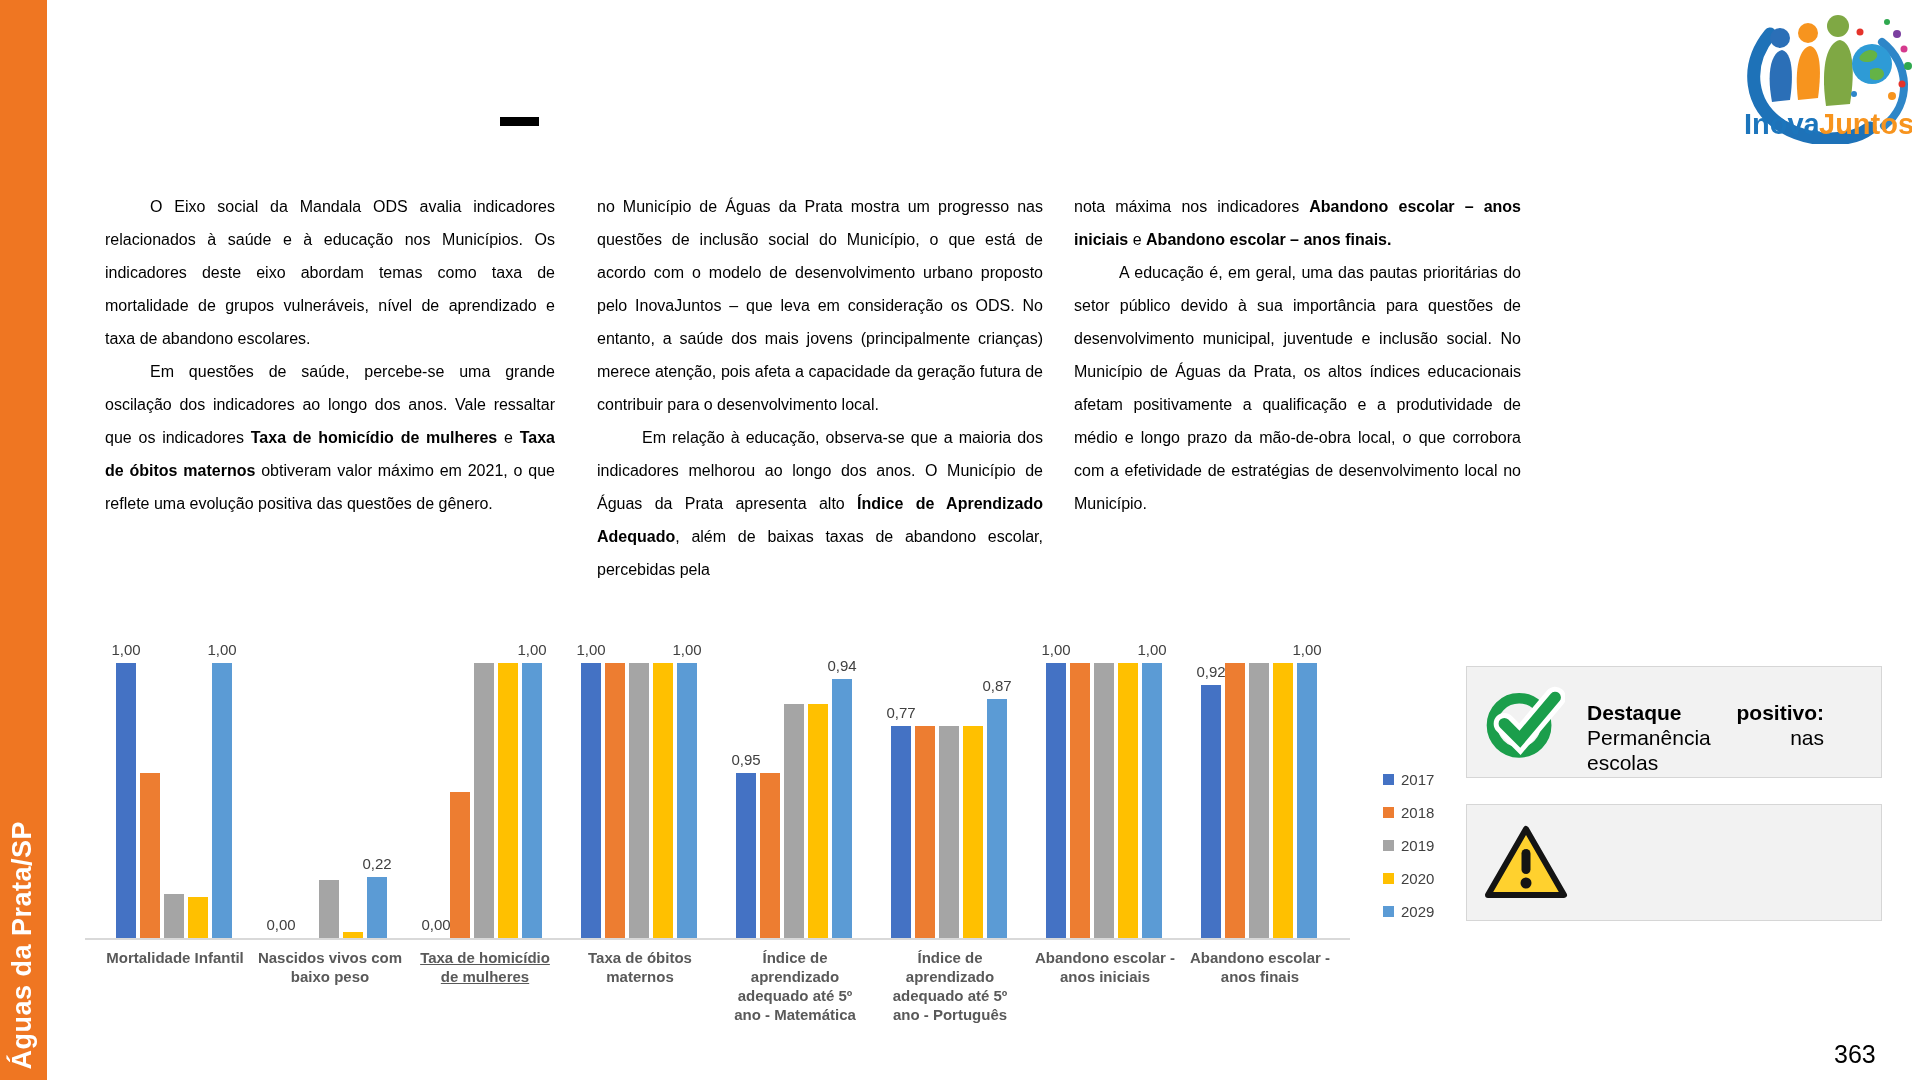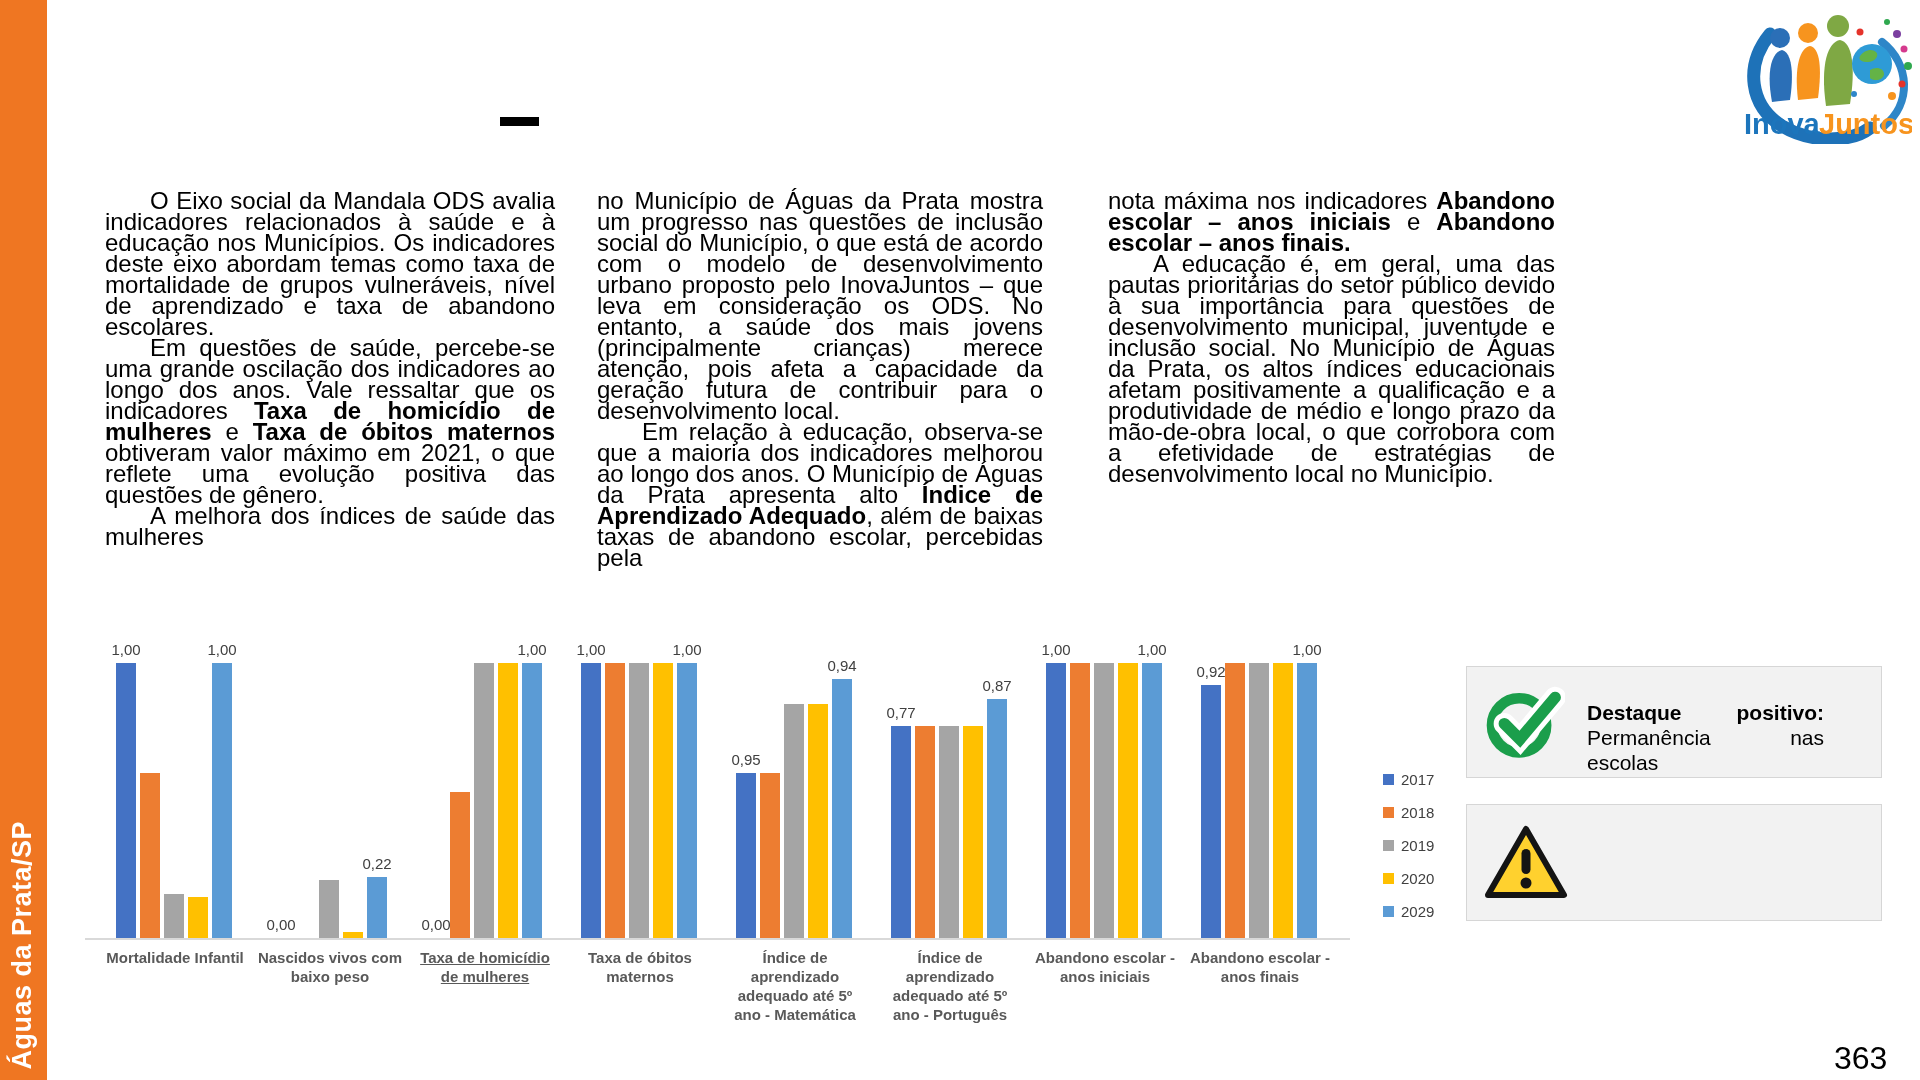--- a/index.html
+++ b/index.html
@@ -7,24 +7,24 @@
         font-family:"Liberation Sans", sans-serif;color:#000;}
   
   #sidebar{position:absolute;left:0;top:0;width:47px;height:1080px;background:#EF7622;}
   #sidebar .vlabel{position:absolute;left:7px;bottom:10px;writing-mode:vertical-rl;transform:rotate(180deg);
         color:#fff;font-size:27px;font-weight:700;letter-spacing:.5px;white-space:nowrap;}
   
   #title-dash{position:absolute;left:500px;top:117px;width:39px;height:9px;background:#000;}
   
   #logo{position:absolute;left:1742px;top:4px;width:170px;height:140px;}
   
-  .col{position:absolute;top:190px;font-size:24px;line-height:21px;text-align:justify;}
+  .col{position:absolute;top:190px;font-size:16px;line-height:33px;text-align:justify;}
   #col1{left:105px;width:450px;}
   #col2{left:597px;width:446px;}
-  #col3{left:1108px;width:447px;}
+  #col3{left:1074px;width:447px;}
   .para{margin:0;}
   .para.ind{text-indent:45px;}
   .b{font-weight:700;}
   
   #chart{position:absolute;left:0;top:0;width:1920px;height:1080px;pointer-events:none;}
   #axis-line{position:absolute;left:85px;top:938px;width:1265px;height:2px;background:#D9D9D9;}
   .group{position:absolute;bottom:142px;display:flex;gap:4px;align-items:flex-end;height:275px;}
   .slot{position:relative;width:20px;display:flex;align-items:flex-end;}
   .bar{width:20px;}
   .dlabel{position:absolute;left:50%;transform:translateX(-50%);font-size:15px;color:#404040;white-space:nowrap;}
@@ -36,21 +36,21 @@
   .lsw{width:11px;height:11px;display:inline-block;}
   .ltx{font-size:15px;color:#404040;}
   
   .callout{position:absolute;left:1466px;width:416px;background:#F2F2F2;border:1px solid #D6D6D6;
            box-sizing:border-box;display:flex;align-items:center;gap:22px;padding:0 14px 0 16px;}
   #callout1{top:666px;height:112px;}
   #callout2{top:804px;height:117px;}
   .callout .ctext{width:237px;font-size:21px;line-height:25px;text-align:justify;margin-top:30px;}
   .callout .icon{flex:0 0 auto;}
   
-  #page-number{position:absolute;left:1834px;top:1040px;font-size:32px;color:#000;}
+  #page-number{position:absolute;left:1834px;top:1040px;font-size:25px;color:#000;}
 </style>
 </head>
 <body>
 
 <div id="page">
 
   <div id="sidebar">
     <div class="vlabel">Águas da Prata/SP</div>
   </div>
 
@@ -76,21 +76,20 @@
     <circle cx="118" cy="28" r="3.5" fill="#E5332A"></circle>
     <circle cx="112" cy="90" r="3" fill="#2E86C8"></circle>
     <circle cx="145" cy="18" r="3" fill="#2FA84F"></circle>
     <text x="2" y="130" font-size="29" font-weight="bold" fill="#1C75BC" font-family="Liberation Sans, sans-serif">Inova</text>
     <text x="77" y="130" font-size="29" font-weight="bold" fill="#F7941E" font-family="Liberation Sans, sans-serif">Juntos</text>
   </svg>
 
   <div id="col1" class="col">
       <p class="para ind"><span>O Eixo social da Mandala ODS avalia indicadores relacionados à saúde e à educação nos Municípios. Os indicadores deste eixo abordam temas como taxa de mortalidade de grupos vulneráveis, nível de aprendizado e taxa de abandono escolares.</span></p>
       <p class="para ind"><span>Em questões de saúde, percebe-se uma grande oscilação dos indicadores ao longo dos anos. Vale ressaltar que os indicadores </span><span class="b">Taxa de homicídio de mulheres</span><span> e </span><span class="b">Taxa de óbitos maternos</span><span> obtiveram valor máximo em 2021, o que reflete uma evolução positiva das questões de gênero.</span></p>
-      <p class="para ind"><span>A melhora dos índices de saúde das mulheres</span></p>
     </div>
   <div id="col2" class="col">
       <p class="para"><span>no Município de Águas da Prata mostra um progresso nas questões de inclusão social do Município, o que está de acordo com o modelo de desenvolvimento urbano proposto pelo InovaJuntos – que leva em consideração os ODS. No entanto, a saúde dos mais jovens (principalmente crianças) merece atenção, pois afeta a capacidade da geração futura de contribuir para o desenvolvimento local.</span></p>
       <p class="para ind"><span>Em relação à educação, observa-se que a maioria dos indicadores melhorou ao longo dos anos. O Município de Águas da Prata apresenta alto </span><span class="b">Índice de Aprendizado Adequado</span><span>, além de baixas taxas de abandono escolar, percebidas pela</span></p>
     </div>
   <div id="col3" class="col">
       <p class="para"><span>nota máxima nos indicadores </span><span class="b">Abandono escolar – anos iniciais</span><span> e </span><span class="b">Abandono escolar – anos finais.</span></p>
       <p class="para ind"><span>A educação é, em geral, uma das pautas prioritárias do setor público devido à sua importância para questões de desenvolvimento municipal, juventude e inclusão social. No Município de Águas da Prata, os altos índices educacionais afetam positivamente a qualificação e a produtividade de médio e longo prazo da mão-de-obra local, o que corrobora com a efetividade de estratégias de desenvolvimento local no Município.</span></p>
     </div>
 

